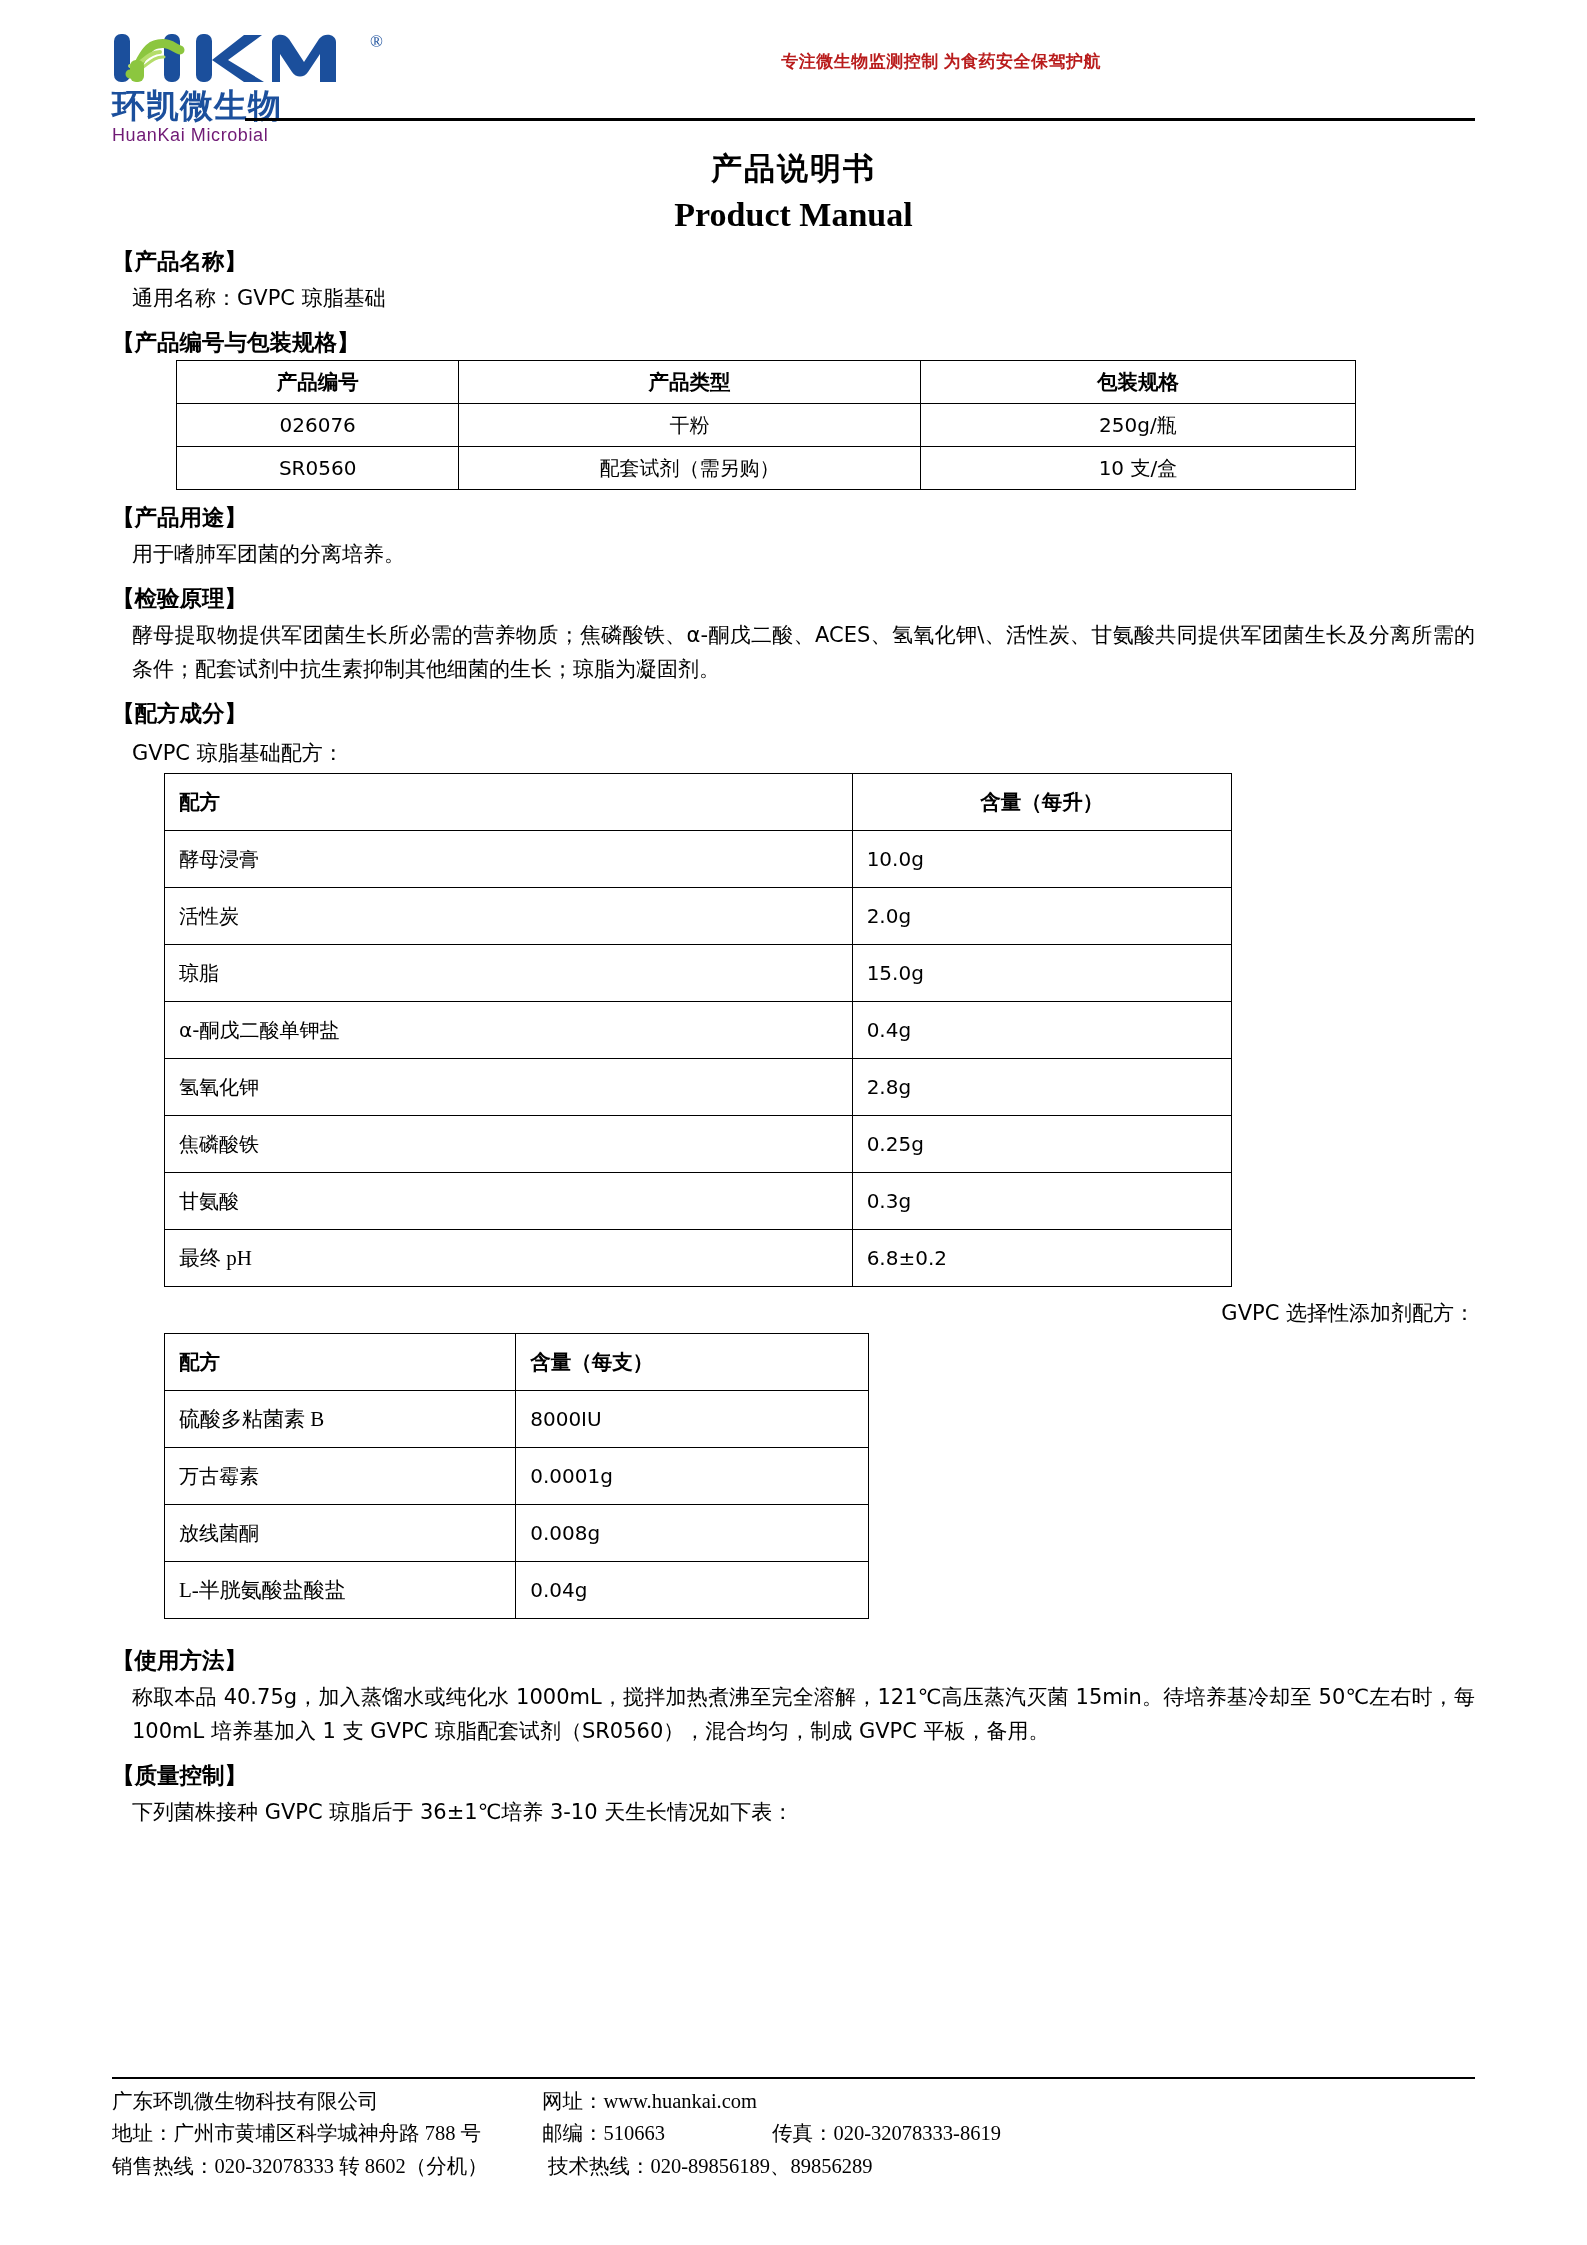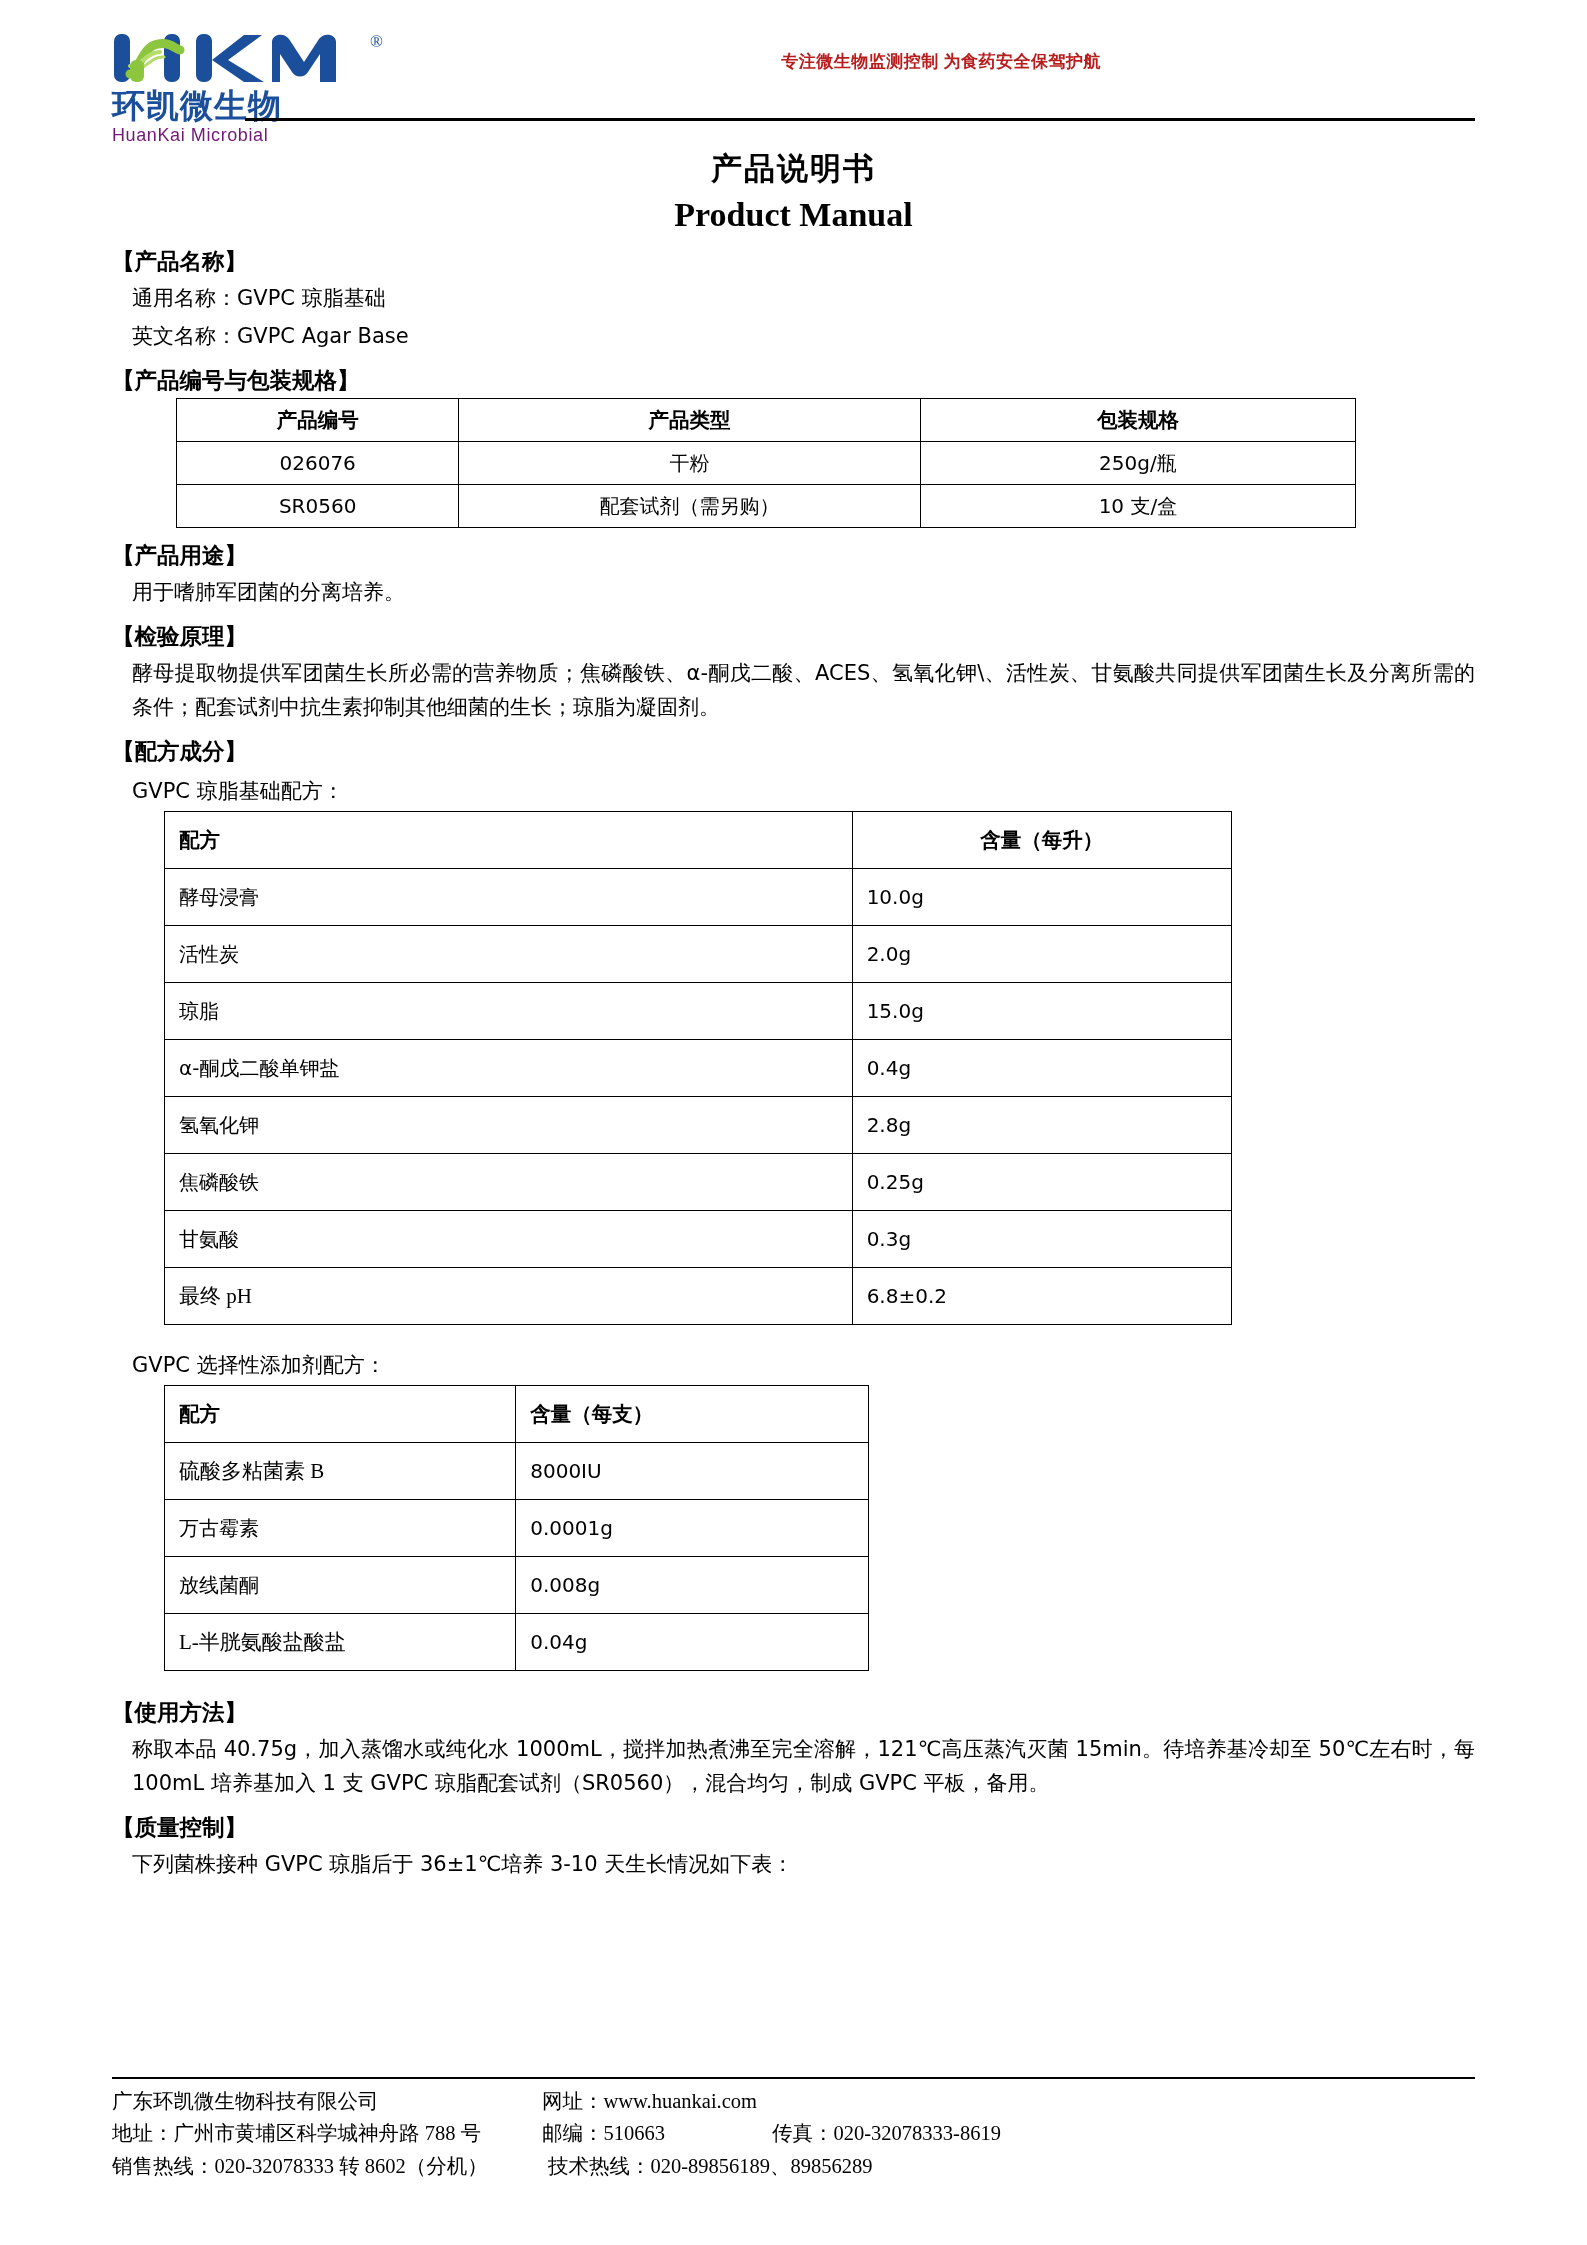--- a/index.html
+++ b/index.html
@@ -228,21 +228,20 @@
     <div class="header-rule"></div>
   </div>
 
   <div class="doc-title-cn">产品说明书</div>
   <div class="doc-title-en">Product Manual</div>
 
   <div class="body-wrap">
 
     <div class="sec-head">【产品名称】</div>
     <div class="para ind">通用名称：GVPC 琼脂基础</div>
-    <div class="para ind">英文名称：GVPC Agar Base</div>
 
     <div class="sec-head">【产品编号与包装规格】</div>
     <table class="spec-table">
       <thead>
         <tr>
           <th class="c1">产品编号</th>
           <th class="c2">产品类型</th>
           <th class="c3">包装规格</th>
         </tr>
       </thead>
@@ -305,21 +304,21 @@
           <td>甘氨酸</td>
           <td>0.3g</td>
         </tr>
         <tr>
           <td class="serif-cell">最终 pH</td>
           <td>6.8±0.2</td>
         </tr>
       </tbody>
     </table>
 
-    <div class="caption ind" style="margin-top:26px;">GVPC 选择性添加剂配方：</div>
+    <div class="caption ind" style="margin-top:12px;text-align:right;">GVPC 选择性添加剂配方：</div>
 
     <table class="formula-table ft-supp">
       <thead>
         <tr>
           <th class="k">配方</th>
           <th class="v">含量（每支）</th>
         </tr>
       </thead>
       <tbody>
         <tr>

